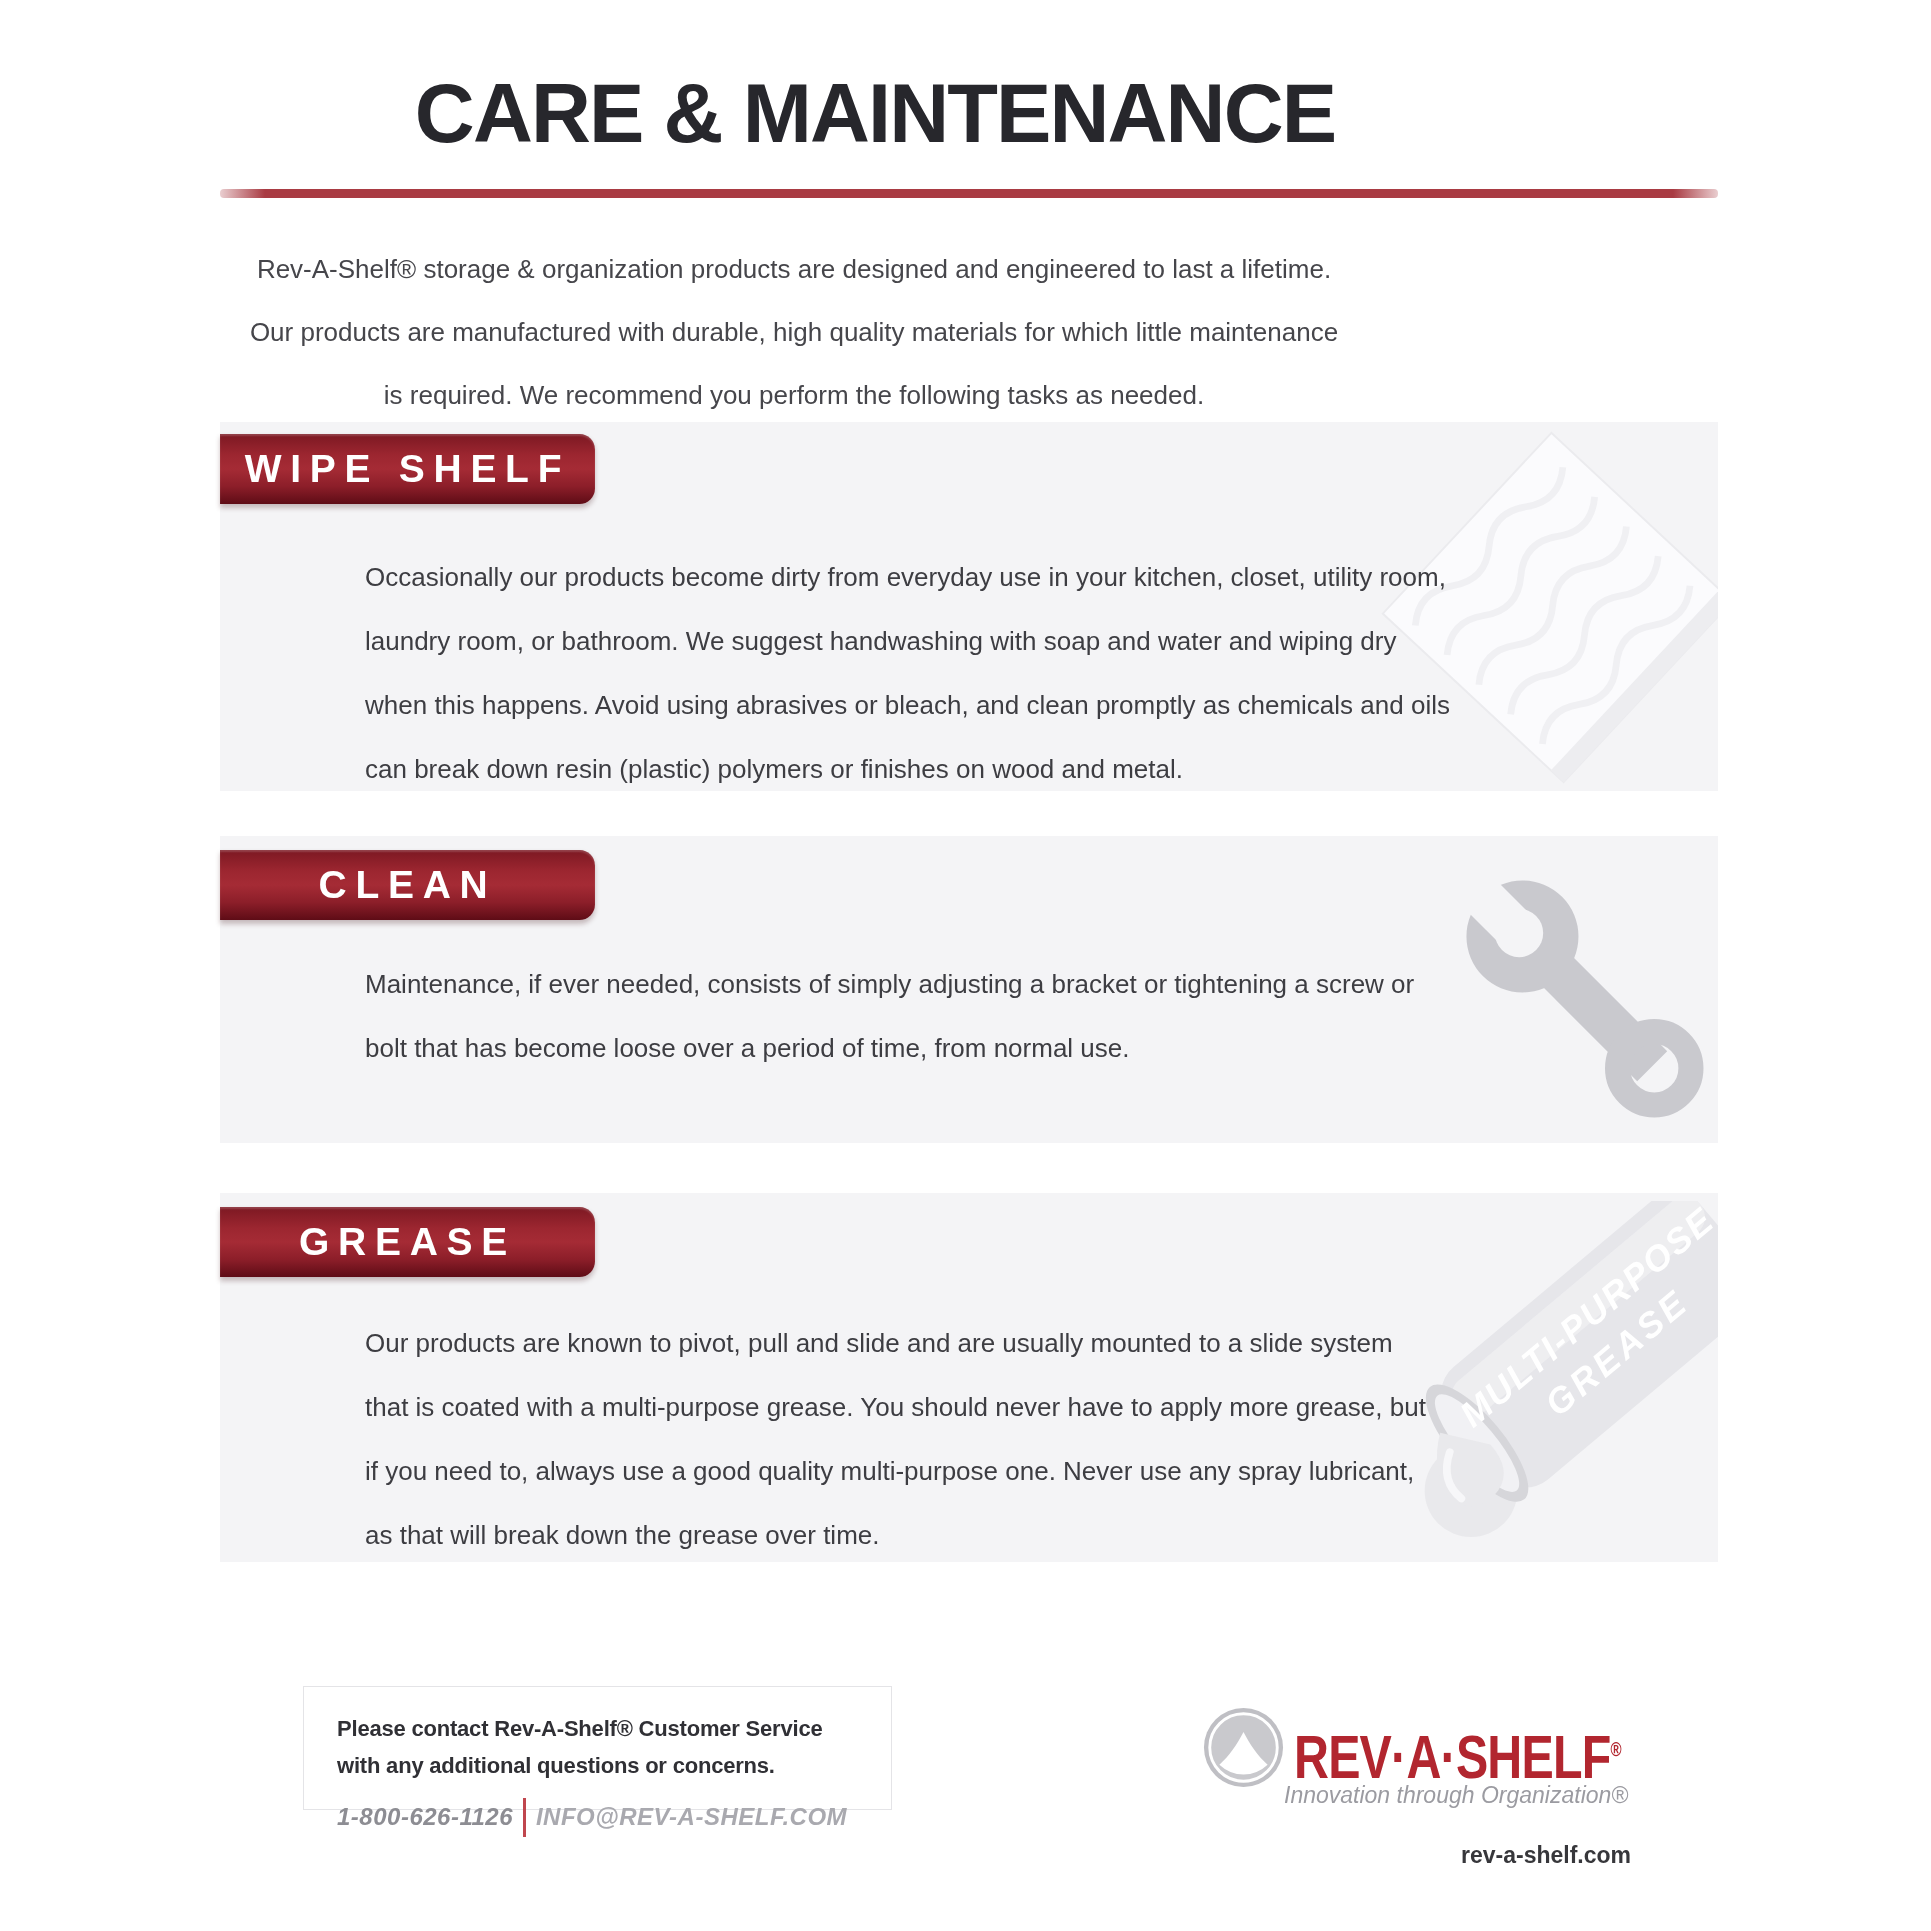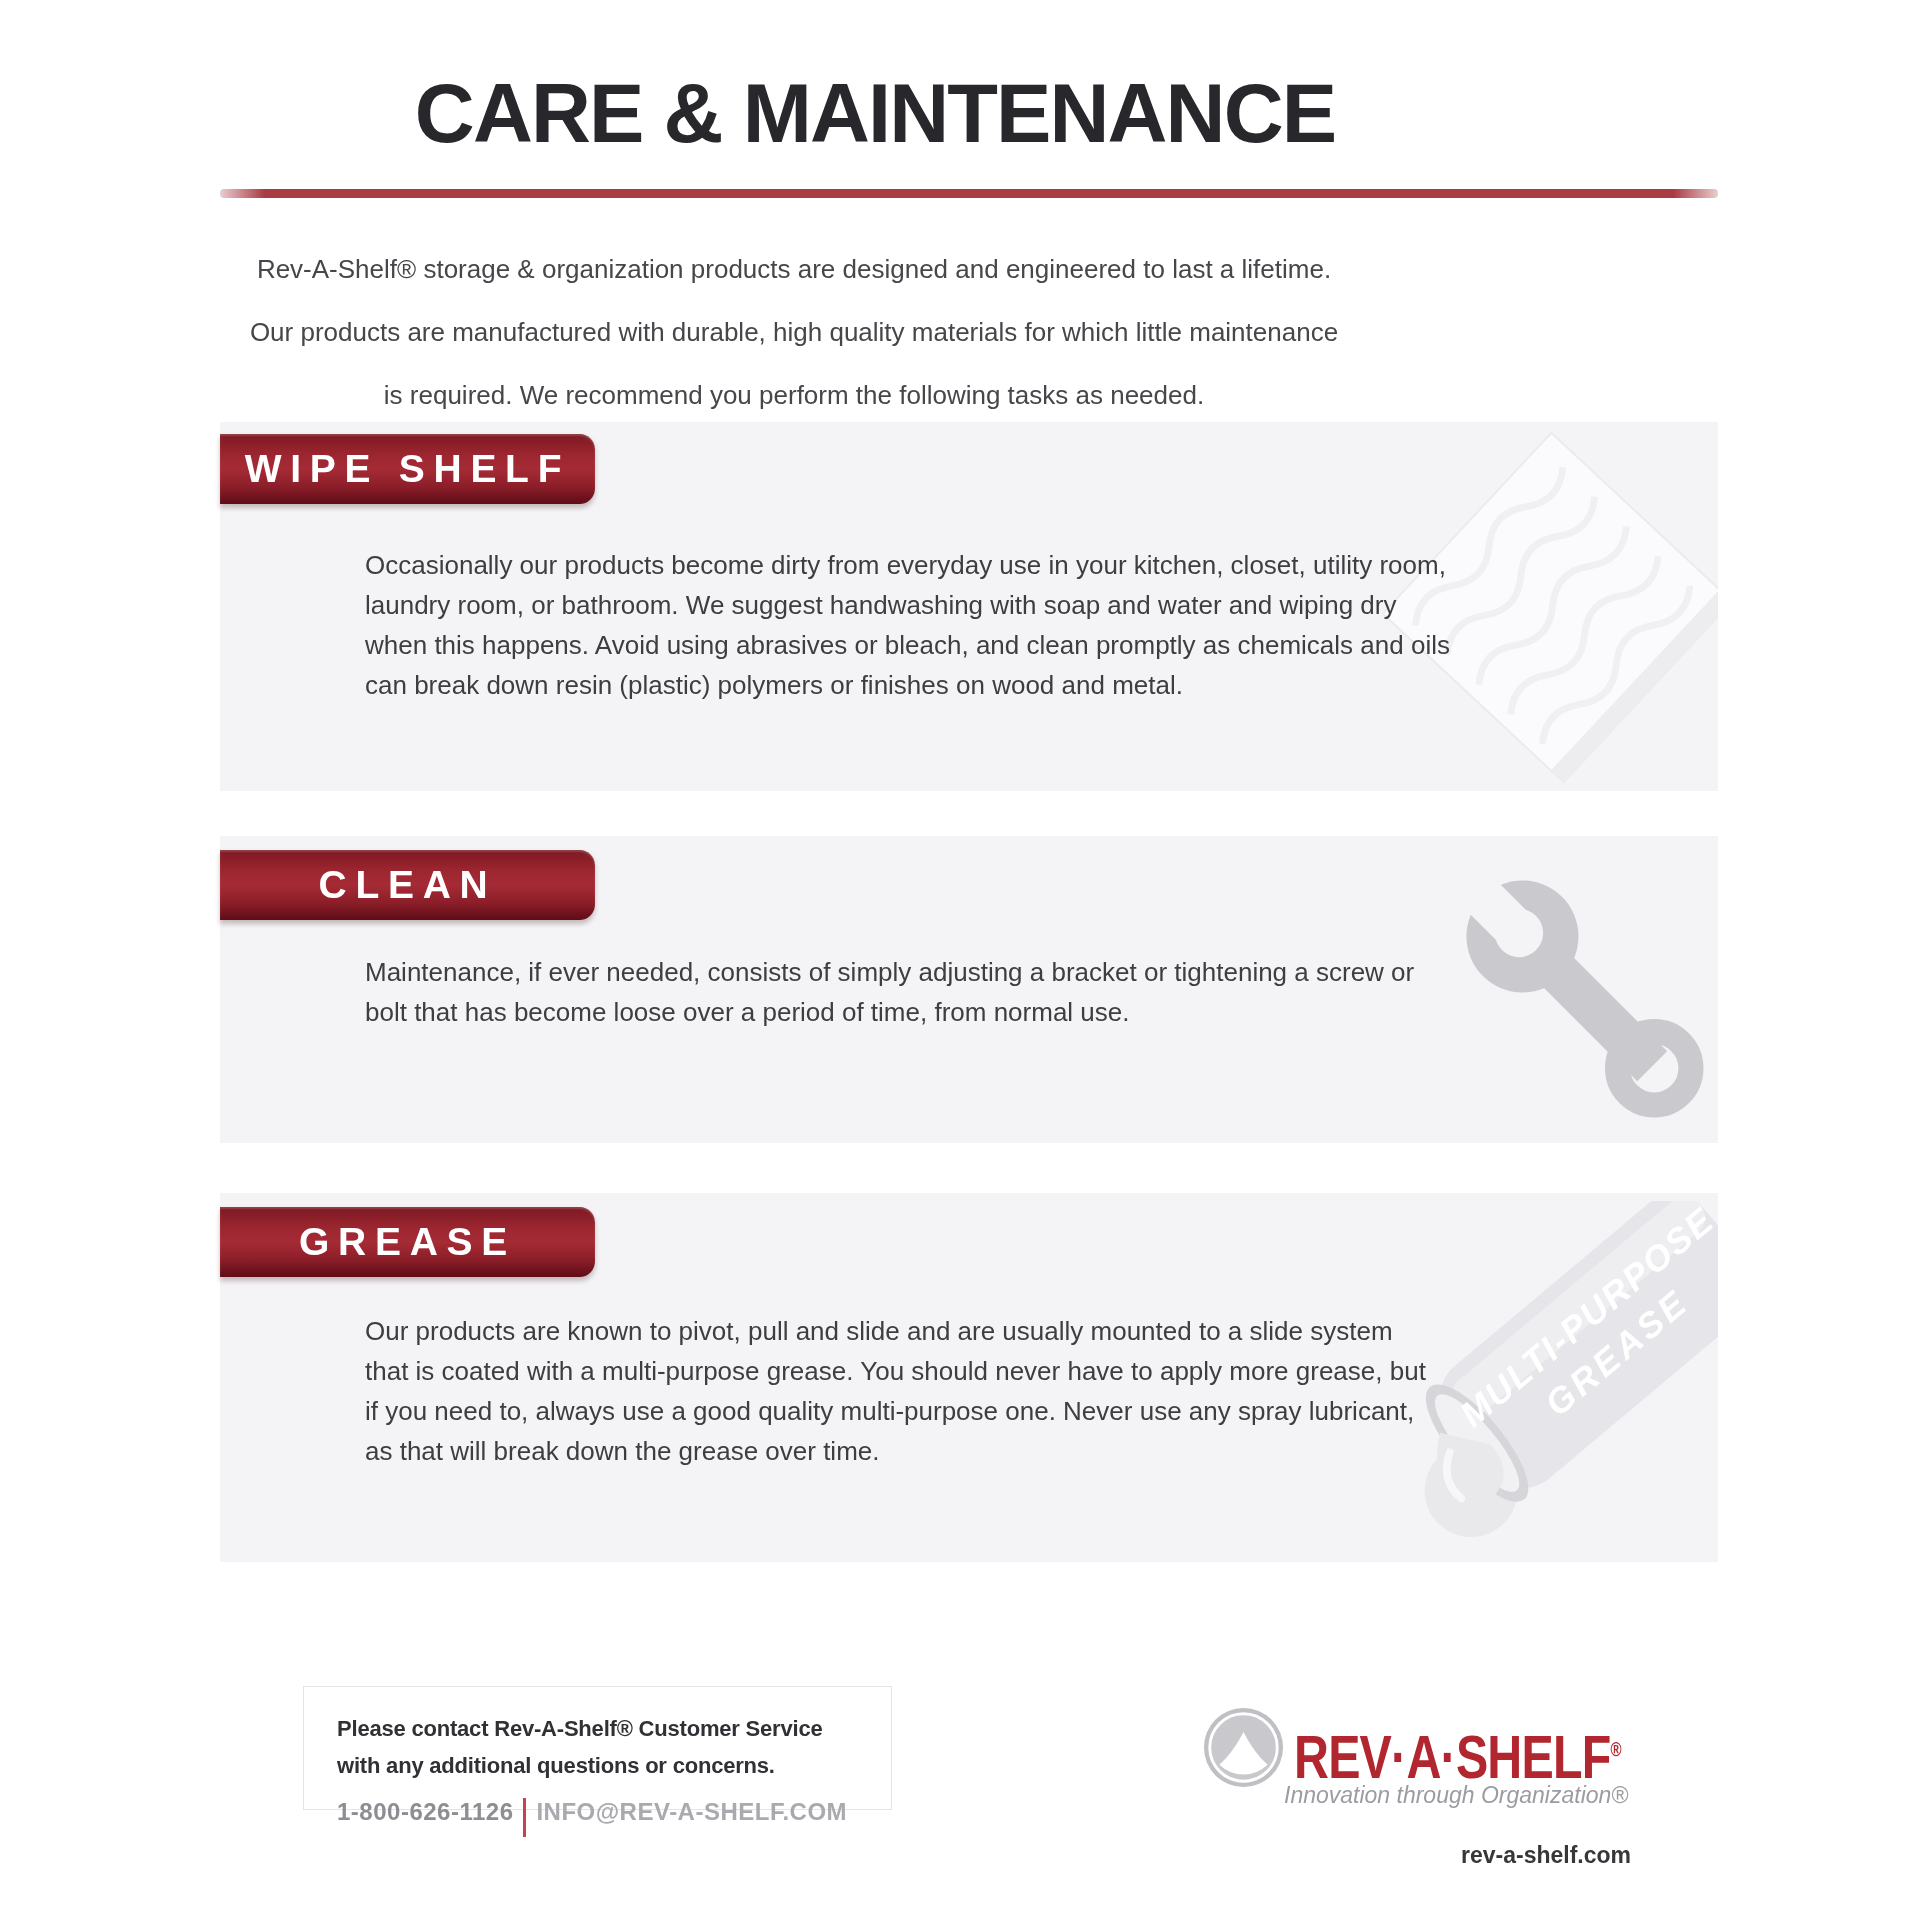--- a/index.html
+++ b/index.html
@@ -31,33 +31,33 @@
     background:linear-gradient(180deg,#7c1822 0%,#9c2630 30%,#a52b35 50%,#8c1e29 75%,#5e0c16 100%);
     box-shadow:0 3.9px 5.8px rgba(60,10,15,.25), inset 0 1.9px 1.9px rgba(255,255,255,.18);
     display:flex;align-items:center;justify-content:center;
     color:#ffffff;font-weight:800;font-size:39px;letter-spacing:8.7px;
   }
   .banner.b1{top:434px;}
   .banner.b2{top:850px;}
   .banner.b3{top:1207px;}
   .body-text{
     position:absolute;left:365px;
-    font-size:26px;line-height:40px;color:#3d3d42;white-space:pre;font-weight:500;
+    font-size:26px;line-height:64px;color:#3d3d42;white-space:pre;font-weight:500;
   }
   .body-text.t1{top:545px;}
   .body-text.t2{top:952px;}
   .body-text.t3{top:1311px;}
   .icon-box{position:absolute;top:0;right:0;}
   
   .contact-box{
     position:absolute;left:303px;top:1686px;width:589px;height:124px;box-sizing:border-box;
     background:#ffffff;border:1.9px solid #e4e4e7;padding:23px 0 0 33px;
   }
   .contact-line{font-size:22px;font-weight:700;color:#303035;line-height:37px;white-space:pre;letter-spacing:-0.2px;}
-  .contact-row{display:flex;align-items:flex-start;gap:10px;margin-top:13.5px;}
+  .contact-row{display:flex;align-items:center;gap:10px;margin-top:13.5px;font-style:italic;}
   .phone{font-size:24px;font-weight:700;color:#8d8d93;letter-spacing:0.5px;}
   .vdiv{width:2.9px;height:39px;background:#c0464e;}
   .email{font-size:24px;font-weight:700;color:#a9a9af;letter-spacing:0.5px;}
   
   .logo-mark{position:absolute;left:1203px;top:1707px;width:81px;height:81px;}
   .wordmark{
     position:absolute;left:1294px;top:1721px;
     font-size:62px;font-weight:900;color:#b2262f;letter-spacing:-1px;white-space:nowrap;
     transform:scaleX(.78);transform-origin:left center;
   }

